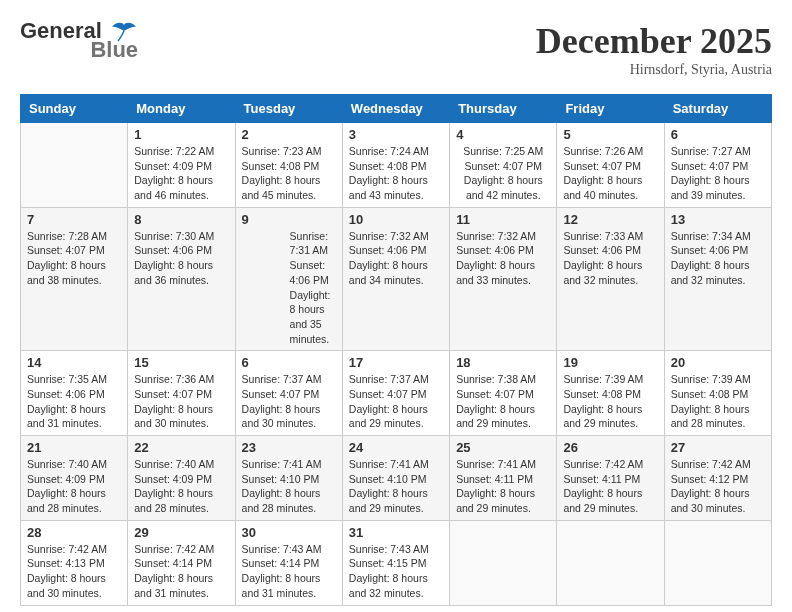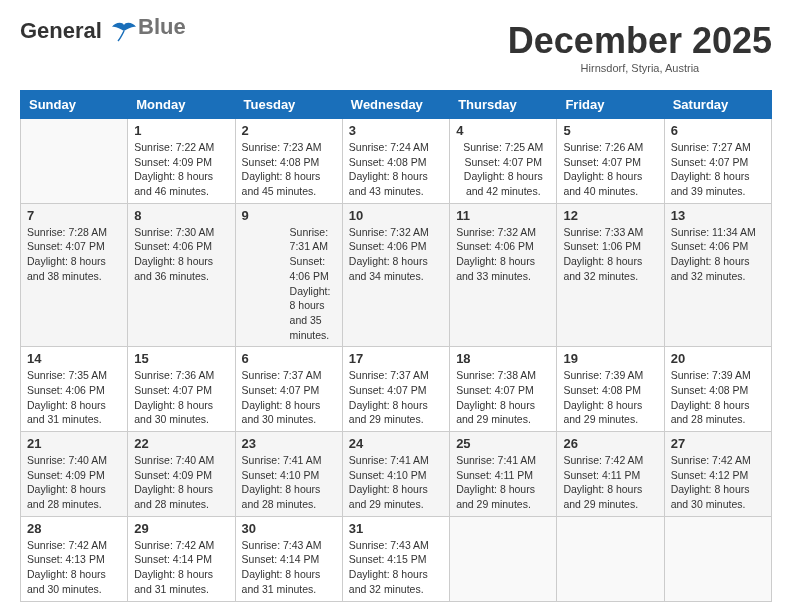--- a/index.html
+++ b/index.html
@@ -11,40 +11,40 @@
       padding: 20px;
     }
     .header {
       display: flex;
       justify-content: space-between;
       align-items: flex-start;
       margin-bottom: 16px;
     }
     .logo {
       display: flex;
-      flex-direction: row;
-      align-items: flex-start;
+      flex-direction: column;
+      align-items: flex-end;
     }
     .logo-line {
       display: flex;
       align-items: center;
       gap: 2px;
     }
     .title-block {
       text-align: right;
+      font-family: Liberation Serif, serif;
     }
     .month-title {
       font-size: 36px;
       font-weight: bold;
       color: #333;
     }
     .location {
-      font-size: 11px;
+      font-size: 14px;
       color: #555;
-      text-align: center;
     }
     .calendar {
       width: 100%;
       border-collapse: collapse;
     }
     .calendar th {
       background: #1a6fba;
       color: #fff;
       text-align: left;
       padding: 6px 8px;
@@ -194,27 +194,27 @@
         <td>
           <div class="day-number">11</div>
           <div class="day-info" style="white-space: pre-line;">Sunrise: 7:32 AM
 Sunset: 4:06 PM
 Daylight: 8 hours
 and 33 minutes.</div>
         </td>
         <td>
           <div class="day-number">12</div>
           <div class="day-info" style="white-space: pre-line;">Sunrise: 7:33 AM
-Sunset: 1:06 PM
+Sunset: 4:06 PM
 Daylight: 8 hours
 and 32 minutes.</div>
         </td>
         <td>
           <div class="day-number">13</div>
-          <div class="day-info" style="white-space: pre-line;">Sunrise: 11:34 AM
+          <div class="day-info" style="white-space: pre-line;">Sunrise: 7:34 AM
 Sunset: 4:06 PM
 Daylight: 8 hours
 and 32 minutes.</div>
         </td>
       </tr>
       <tr class="odd-row">
         <td>
           <div class="day-number">14</div>
           <div class="day-info" style="white-space: pre-line;">Sunrise: 7:35 AM
 Sunset: 4:06 PM

